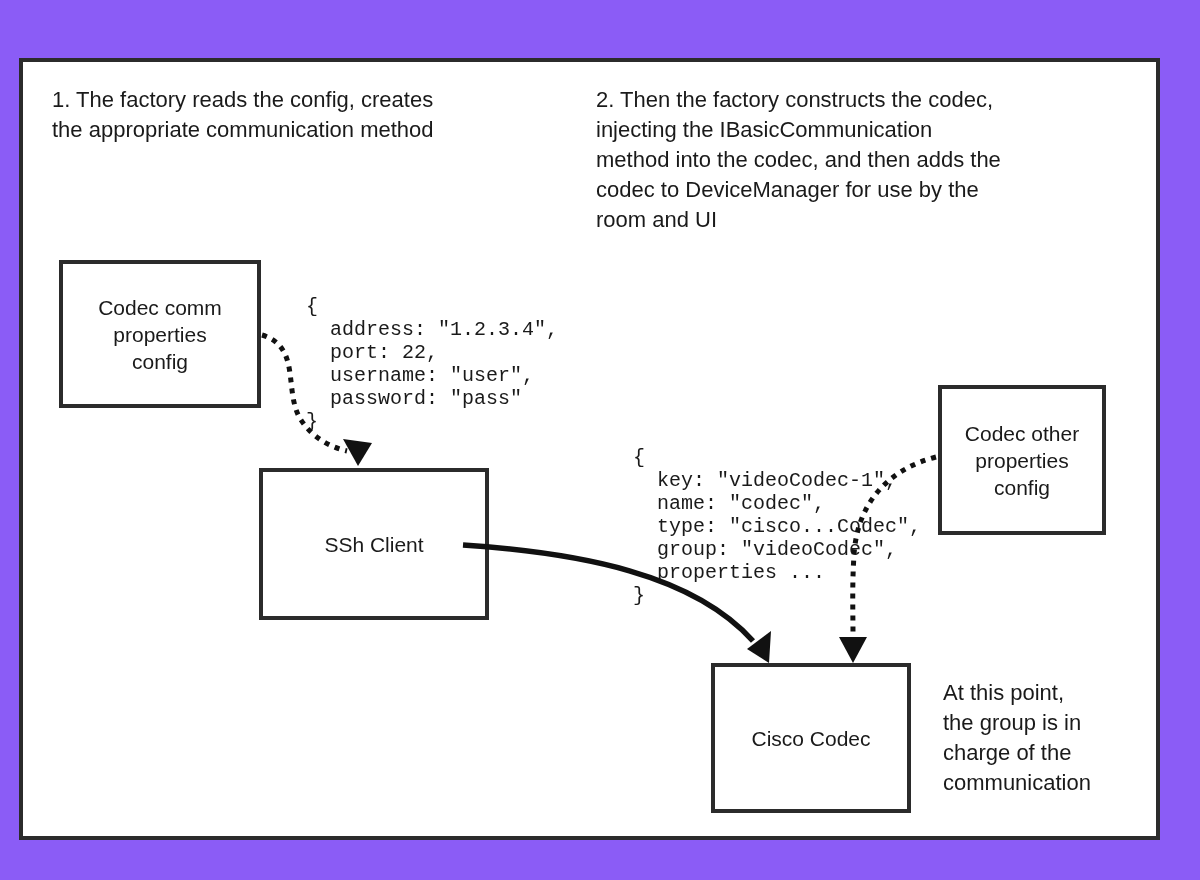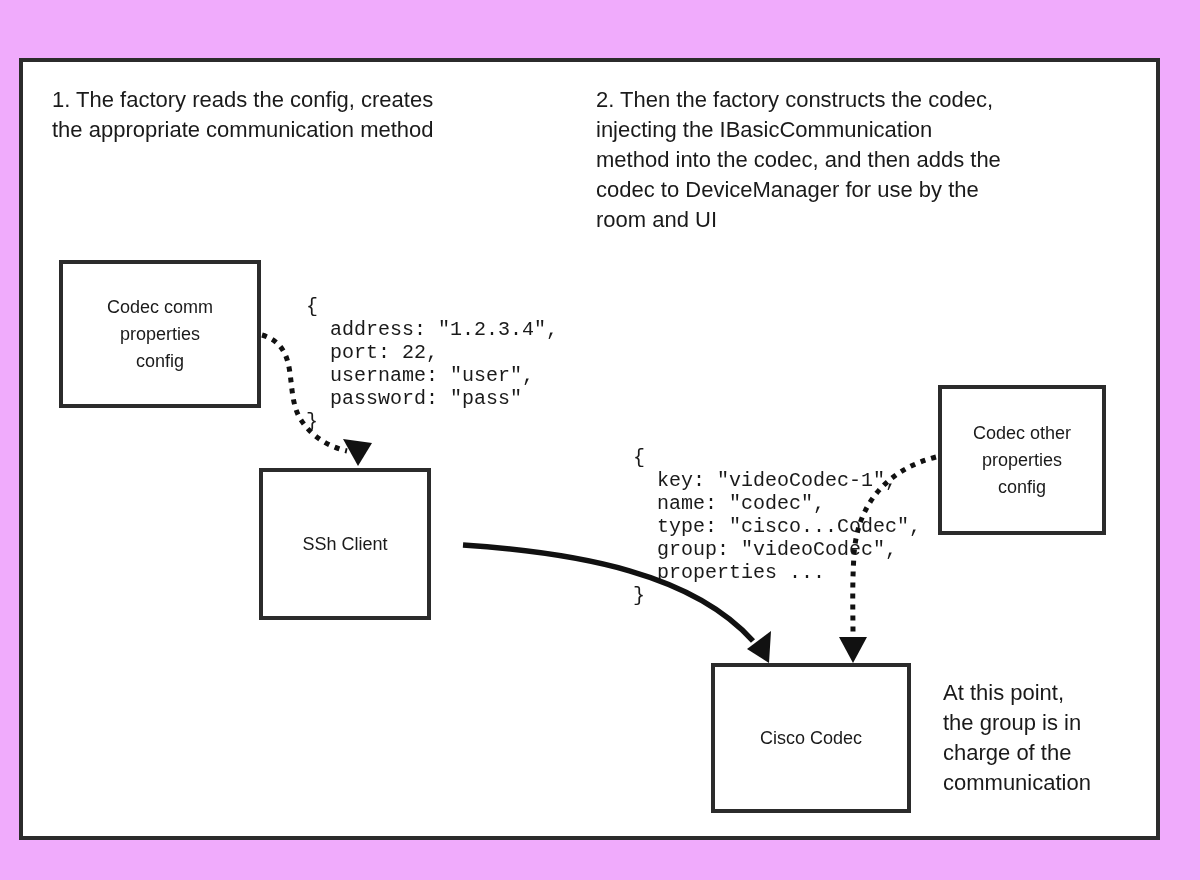--- a/index.html
+++ b/index.html
@@ -4,21 +4,21 @@
 <style>
   html, body {
     margin: 0;
     padding: 0;
     background: #ffffff;
   }
   .canvas {
     position: relative;
     width: 1200px;
     height: 880px;
-    background: #f0abfc;
+    background: #8b5cf6;
     overflow: hidden;
     font-family: "Liberation Sans", sans-serif;
     color: #1a1a1a;
   }
   .frame {
     position: absolute;
     left: 19px;
     top: 58px;
     width: 1133px;
     height: 774px;
@@ -36,27 +36,27 @@
   .note-step2 { left: 596px; top: 85px;  width: 500px; }
   .note-device { left: 943px; top: 678px; width: 230px; }
   .node {
     position: absolute;
     border: 4px solid #2b2b2b;
     background: #ffffff;
     display: flex;
     align-items: center;
     justify-content: center;
     text-align: center;
-    font-size: 18px;
+    font-size: 21px;
     line-height: 27px;
     white-space: pre-line;
     box-sizing: border-box;
   }
   .node-comm   { left: 59px;  top: 260px; width: 202px; height: 148px; }
-  .node-ssh    { left: 259px; top: 468px; width: 172px; height: 152px; }
+  .node-ssh    { left: 259px; top: 468px; width: 230px; height: 152px; }
   .node-other  { left: 938px; top: 385px; width: 168px; height: 150px; align-items: center; }
   .node-cisco  { left: 711px; top: 663px; width: 200px; height: 150px; }
   .code {
     position: absolute;
     margin: 0;
     font-family: "Liberation Mono", monospace;
     font-size: 20px;
     line-height: 23px;
     white-space: pre;
     color: #1a1a1a;

